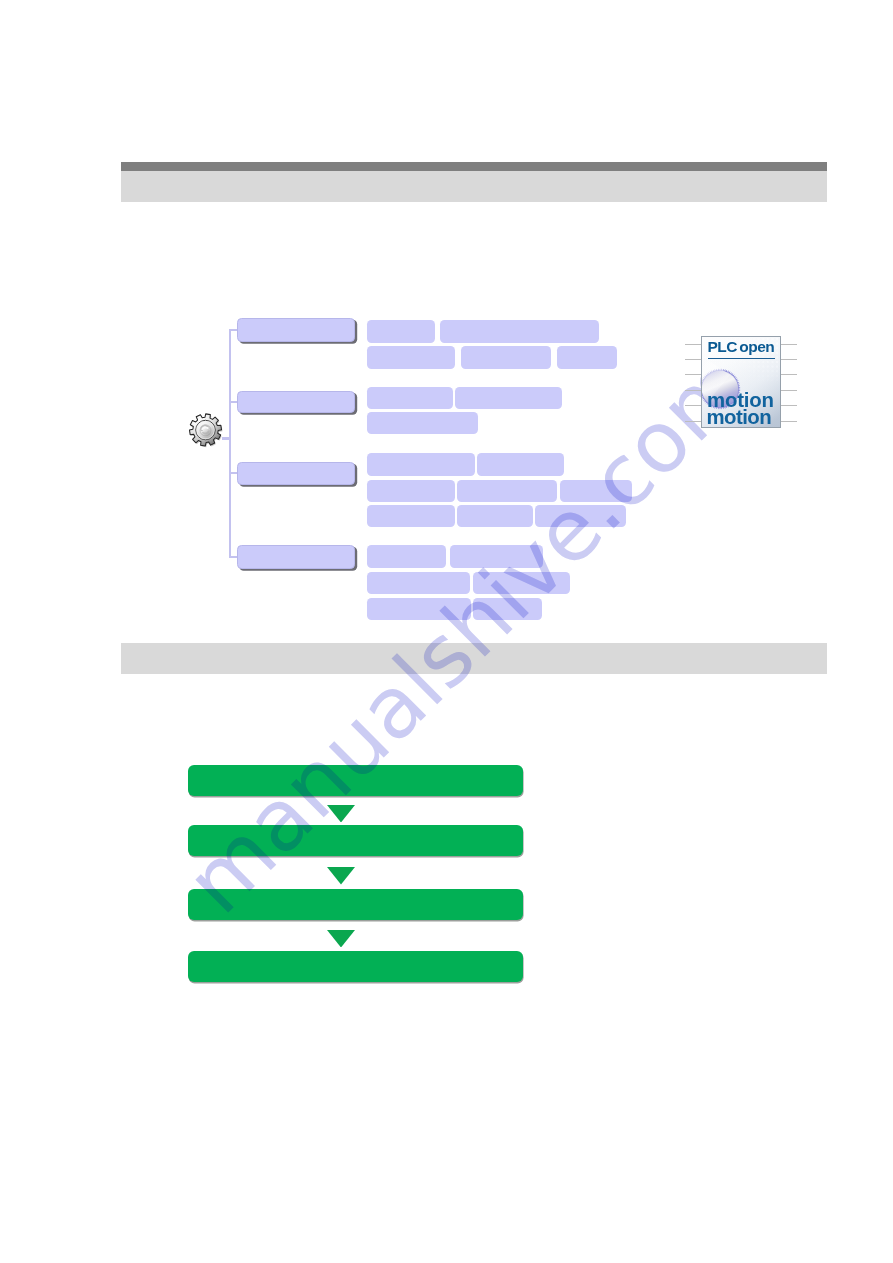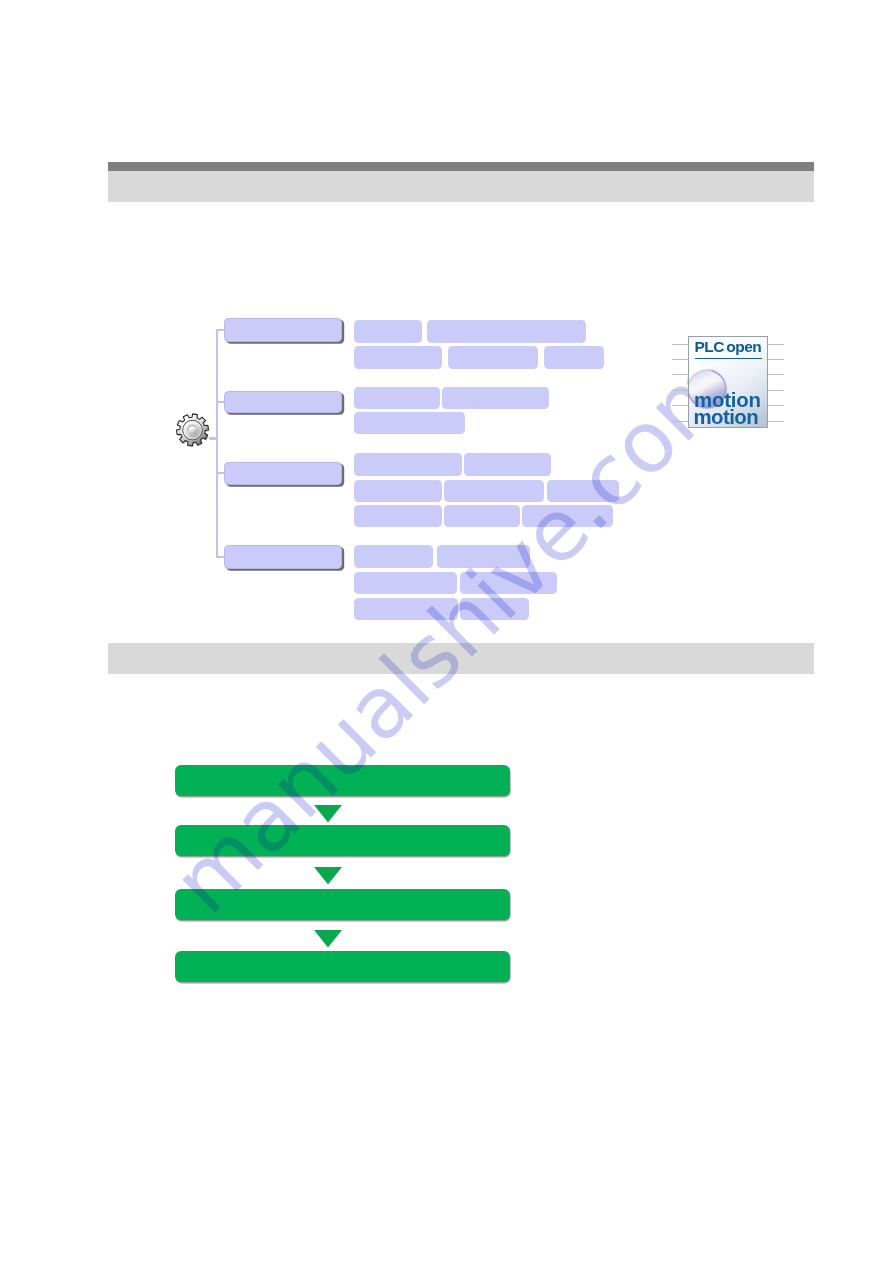--- a/index.html
+++ b/index.html
@@ -1,19 +1,19 @@
 <!DOCTYPE html>
 <html><head>
 <meta charset="utf-8">
 <title>Manual page</title>
 <style>
   html,body{margin:0;padding:0;background:#fff;}
   body{width:893px;height:1263px;position:relative;overflow:hidden;
        font-family:"Liberation Sans",sans-serif;-webkit-font-smoothing:antialiased;}
-  .page{position:absolute;left:4px;top:0;width:734px;height:1263px;background:#fff;}
+  .page{position:absolute;left:17px;top:0;width:734px;height:1263px;background:#fff;}
 
   
   .watermark{position:absolute;left:0;top:0;width:893px;height:1263px;
              pointer-events:none;z-index:5;overflow:hidden;mix-blend-mode:multiply;}
   .wm-text{position:absolute;white-space:nowrap;font-weight:400;
            font-family:"DejaVu Sans",sans-serif;
            transform-origin:0 0;}
   .wm-tint{mix-blend-mode:screen;z-index:6;opacity:.12;}
 
   

